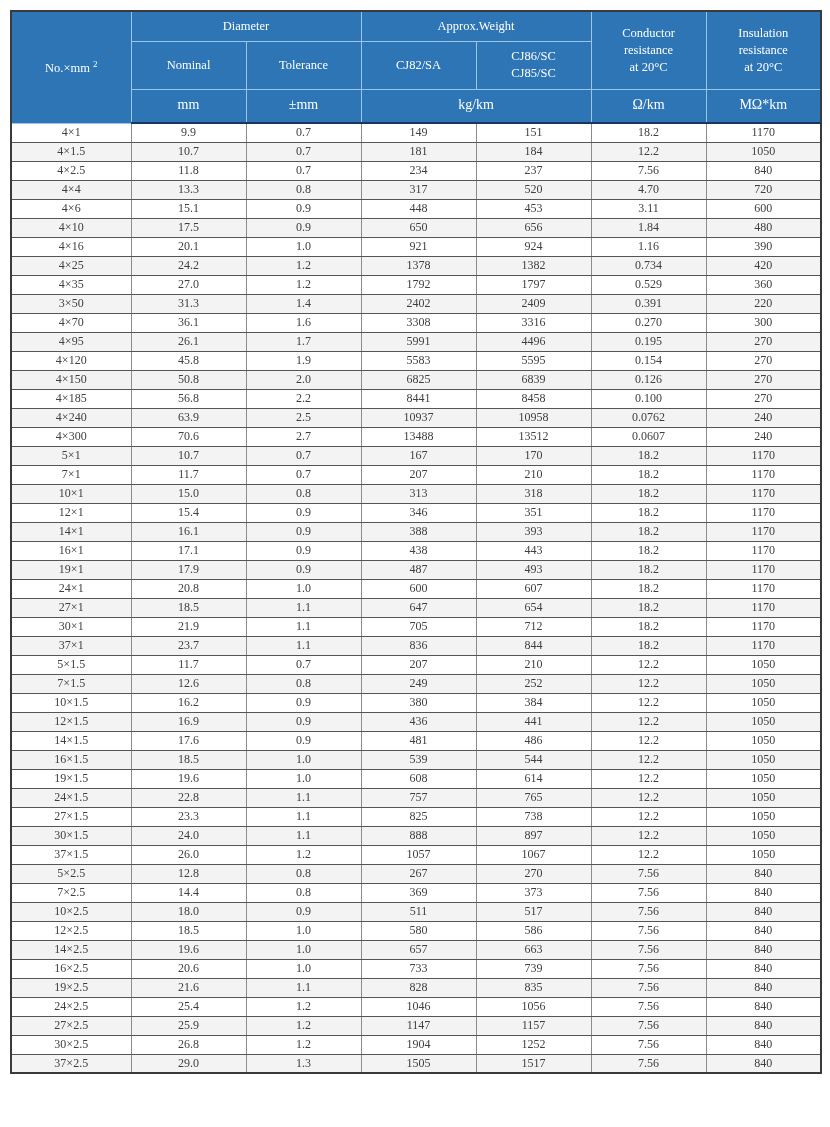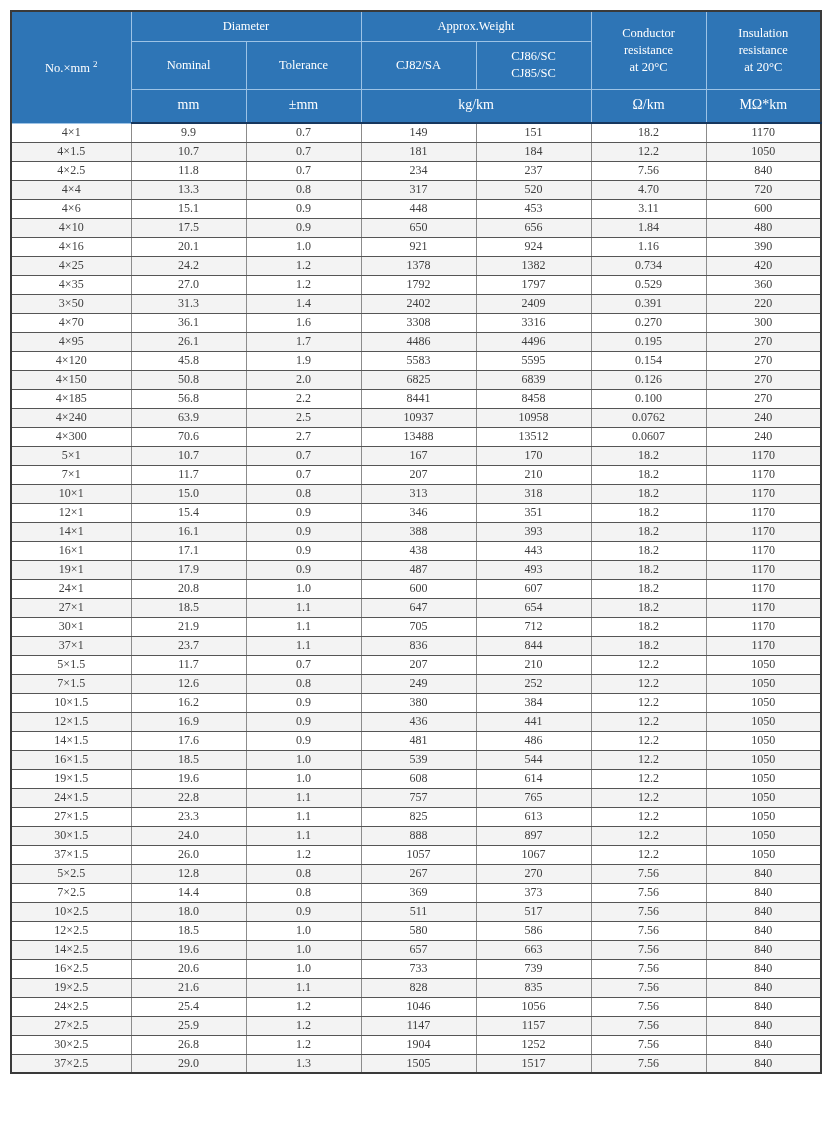--- a/index.html
+++ b/index.html
@@ -186,21 +186,21 @@
           <td>1.6</td>
           <td>3308</td>
           <td>3316</td>
           <td>0.270</td>
           <td>300</td>
         </tr>
         <tr>
           <td>4×95</td>
           <td>26.1</td>
           <td>1.7</td>
-          <td>4486</td>
+          <td>5991</td>
           <td>4496</td>
           <td>0.195</td>
           <td>270</td>
         </tr>
         <tr>
           <td>4×120</td>
           <td>45.8</td>
           <td>1.9</td>
           <td>5583</td>
           <td>5595</td>
@@ -412,21 +412,21 @@
           <td>757</td>
           <td>765</td>
           <td>12.2</td>
           <td>1050</td>
         </tr>
         <tr>
           <td>27×1.5</td>
           <td>23.3</td>
           <td>1.1</td>
           <td>825</td>
-          <td>613</td>
+          <td>738</td>
           <td>12.2</td>
           <td>1050</td>
         </tr>
         <tr>
           <td>30×1.5</td>
           <td>24.0</td>
           <td>1.1</td>
           <td>888</td>
           <td>897</td>
           <td>12.2</td>

